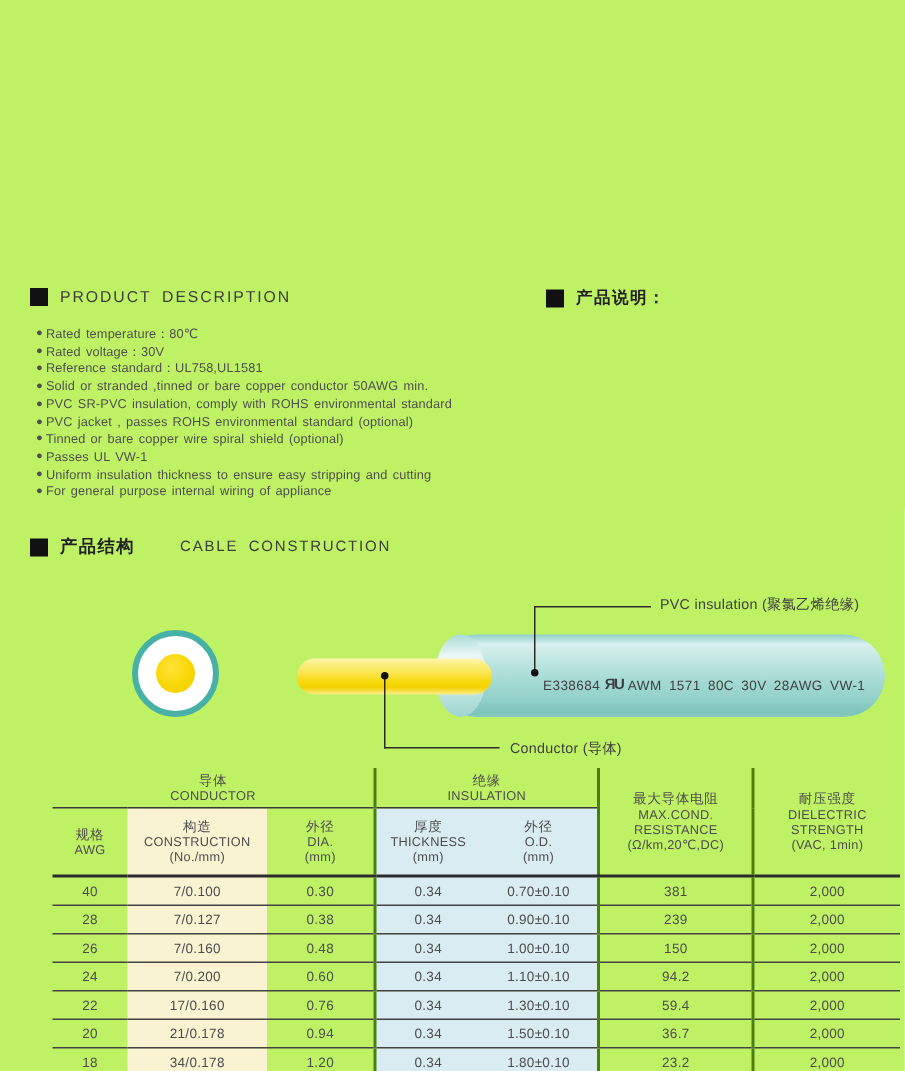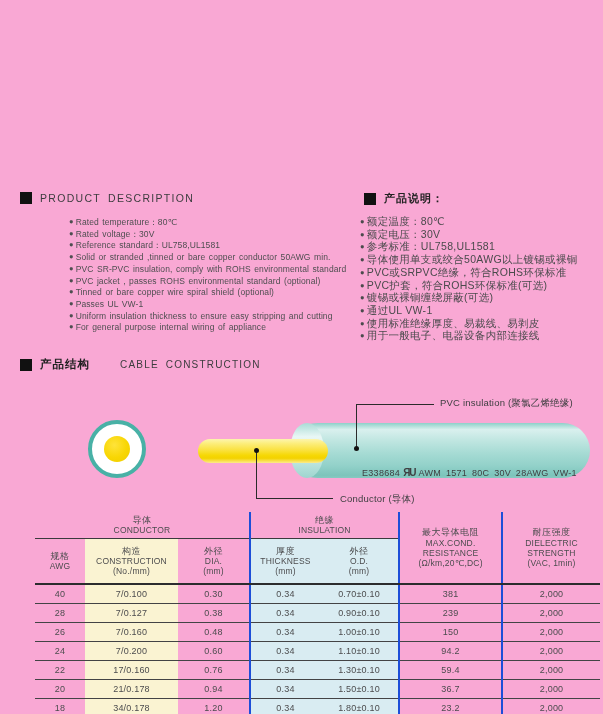--- a/index.html
+++ b/index.html
@@ -1,65 +1,65 @@
 <!DOCTYPE html>
 <html><head>
 <meta charset="utf-8">
 <style>
   html,body{margin:0;padding:0;}
   body{
     width:603px;height:714px;background:#ffffff;
     font-family:"Liberation Sans","DejaVu Sans",sans-serif;
     color:#4b4b4d;
   }
-  .page{position:relative;width:603px;height:714px;overflow:hidden;background:#f9a8d4;text-decoration:underline;}
+  .page{position:relative;width:603px;height:714px;overflow:hidden;background:#bef264;text-decoration:underline;}
 
   
   .sec-header{position:absolute;display:flex;align-items:center;white-space:nowrap;}
   .sq{display:inline-block;width:12px;height:12px;background:#111;margin-right:8px;flex:none;}
   .hd-en{font-size:10.5px;letter-spacing:1.3px;color:#3c3c3e;word-spacing:3px;}
   .hd-cn{font-size:11px;font-weight:bold;color:#222;letter-spacing:1px;}
   .hd-cn2{font-size:11.5px;font-weight:bold;color:#222;letter-spacing:1px;margin-right:30px;}
   .hd-en2{font-size:10px;letter-spacing:1.2px;color:#3c3c3e;word-spacing:3px;}
 
   
   .blist{position:absolute;margin:0;padding:0;list-style:none;}
   .blist li{white-space:nowrap;}
   .blist li::before{content:"●";font-size:7.5px;margin-right:2px;position:relative;top:-1px;}
-  .blist.en{left:24px;top:217px;font-size:8.5px;line-height:11.7px;letter-spacing:0.1px;word-spacing:1px;color:#4e4e50;margin-left:45px;}
+  .blist.en{left:24px;top:217px;font-size:8.5px;line-height:11.7px;letter-spacing:0.1px;word-spacing:1px;color:#4e4e50;}
   .blist.cn{left:360px;top:216px;font-size:10.5px;line-height:11.7px;letter-spacing:0.3px;color:#4a4a4c;}
 
   
   .abs{position:absolute;margin-top:16px;}
   .xsec-ring{left:88px;top:404px;width:50px;height:50px;border:4px solid #48b1a6;border-radius:50%;background:#fff;}
   .xsec-core{left:104px;top:420px;width:26px;height:26px;border-radius:50%;
     background:radial-gradient(circle at 40% 35%, #ffe33a 0%, #f8d603 55%, #efcd00 100%);}
   .conductor-rod{left:198px;top:423px;width:130px;height:24px;border-radius:12px;z-index:3;
     background:linear-gradient(180deg,#fdf5ae 0%,#fcee7d 18%,#fae242 45%,#f6d805 68%,#f3d200 80%,#f9e želez 0,#fdeb8a 100%);
     background:linear-gradient(180deg,#fdf5ae 0%,#fcee7d 18%,#fae242 45%,#f6d805 68%,#f3d200 80%,#fdeb8a 100%);}
   .insulation-body{left:290px;top:407px;width:300px;height:55px;border-radius:28px;z-index:1;
     background:linear-gradient(180deg,#8ed0c9 0%,#d9f0ee 12%,#c2e7e2 30%,#a6dbd4 55%,#92d1c9 78%,#7dc4bb 95%,#86c9c1 100%);}
   .insulation-cap{left:290px;top:407px;width:34px;height:55px;border-radius:50%;z-index:2;
     background:linear-gradient(180deg,#a9dcd6 0%,#e9f7f5 25%,#d2ece9 55%,#b3e0da 80%,#9ed5cf 100%);}
-  .marking{left:362px;top:428px;width:226px;height:57px;display:flex;align-items:center;z-index:2;
+  .marking{left:362px;top:412px;width:226px;height:57px;display:flex;align-items:center;z-index:2;
     font-size:9px;color:#3f3f41;letter-spacing:0.3px;word-spacing:2px;white-space:nowrap;}
   .marking .ulmark{font-weight:bold;font-size:10px;margin:0 3px;letter-spacing:-1px;}
   .lline{background:#2b2b2b;z-index:4;}
   .ldot{width:5px;height:5px;border-radius:50%;background:#111;z-index:5;}
   .dlabel{font-size:9.5px;color:#3e3e40;letter-spacing:0.2px;white-space:nowrap;z-index:4;}
 
   
   table.spec{position:absolute;left:35px;top:512px;width:565px;border-collapse:collapse;table-layout:fixed;
     text-align:center;color:#4c4c4e;}
   .spec th,.spec td{padding:0;font-weight:normal;}
   .spec .rowA th{height:26px;vertical-align:middle;text-align:center;}
   .spec .grp{border-bottom:1px solid #3a3a3c;}
   .spec .rowB th{height:44px;border-bottom:2px solid #2c2c2e;vertical-align:middle;}
   .spec .hdr4{border-bottom:2px solid #2c2c2e;vertical-align:middle;margin-left:44px;}
-  .spec .gl{border-left:2px solid #1d4ed8;}
+  .spec .gl{border-left:2px solid #4d7c0f;}
   .spec .cnl{font-size:9px;line-height:10.5px;letter-spacing:0.5px;}
   .spec .enl{font-size:8.5px;line-height:10px;letter-spacing:0.2px;}
   .spec tbody td{height:18px;border-bottom:1px solid #434345;font-size:9px;letter-spacing:0.2px;}
   .yellow{background:#faf3d2;}
   .blue{background:#d9ecf2;}
 </style>
 </head>
 <body>
 
 <div class="page">
@@ -78,32 +78,20 @@
       <li>Tinned or bare copper wire spiral shield (optional)</li>
       <li>Passes UL VW-1</li>
       <li>Uniform insulation thickness to ensure easy stripping and cutting</li>
       <li>For general purpose internal wiring of appliance</li>
     </ul>
 
   <div class="sec-header" style="left:364px;top:191px;">
     <span class="sq"></span>
     <span class="hd-cn">产品说明：</span>
   </div>
-  <ul class="blist cn">
-      <li>额定温度：80℃</li>
-      <li>额定电压：30V</li>
-      <li>参考标准：UL758,UL1581</li>
-      <li>导体使用单支或绞合50AWG以上镀锡或裸铜</li>
-      <li>PVC或SRPVC绝缘，符合ROHS环保标准</li>
-      <li>PVC护套，符合ROHS环保标准(可选)</li>
-      <li>镀锡或裸铜缠绕屏蔽(可选)</li>
-      <li>通过UL VW-1</li>
-      <li>使用标准绝缘厚度、易裁线、易剥皮</li>
-      <li>用于一般电子、电器设备内部连接线</li>
-    </ul>
 
   <div class="sec-header" style="left:20px;top:357px;">
     <span class="sq"></span>
     <span class="hd-cn2">产品结构</span>
     <span class="hd-en2">CABLE CONSTRUCTION</span>
   </div>
 
   <div class="abs xsec-ring"></div>
   <div class="abs xsec-core"></div>
 

